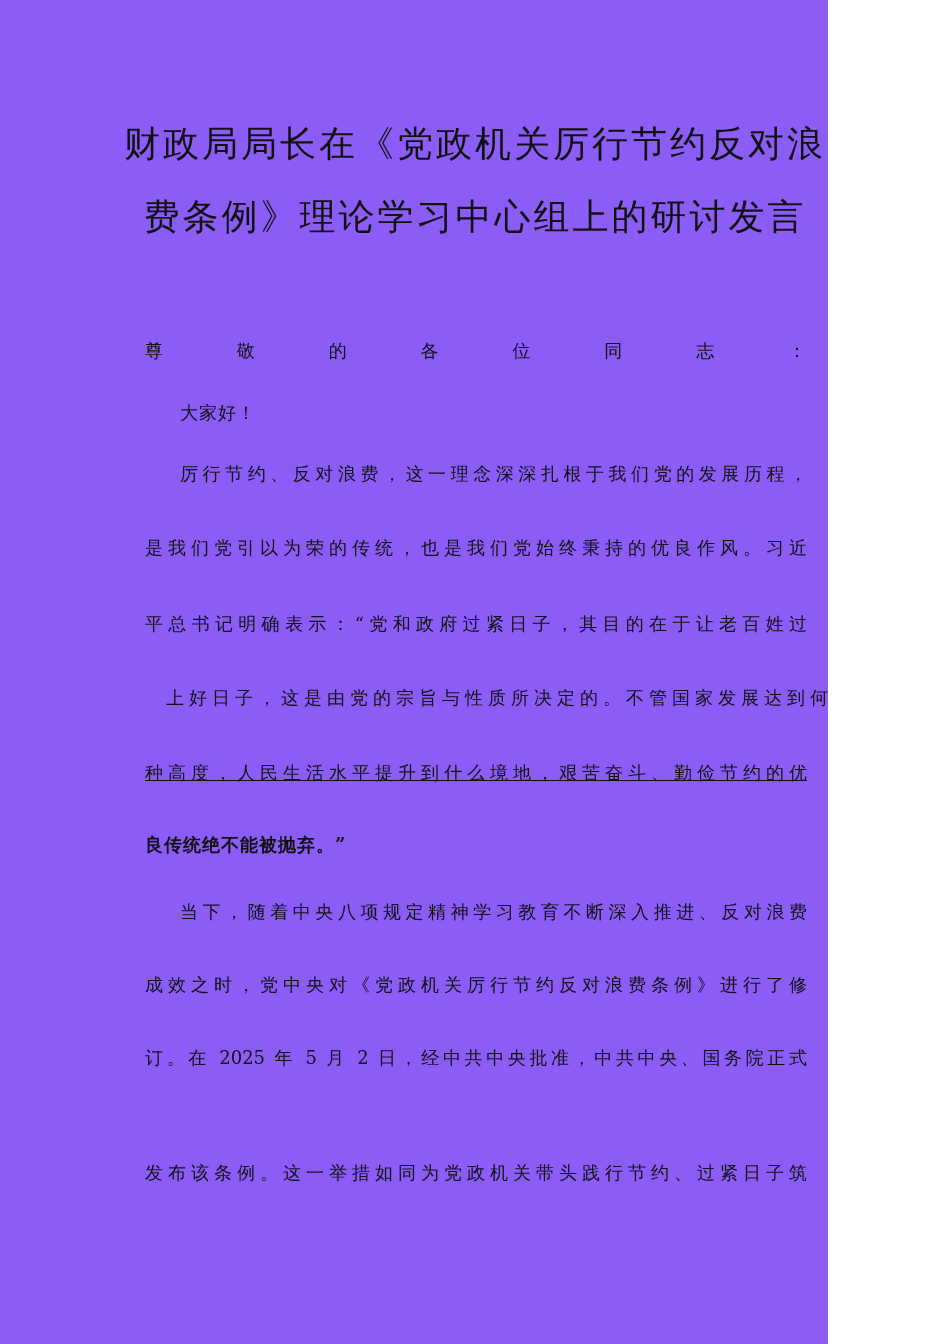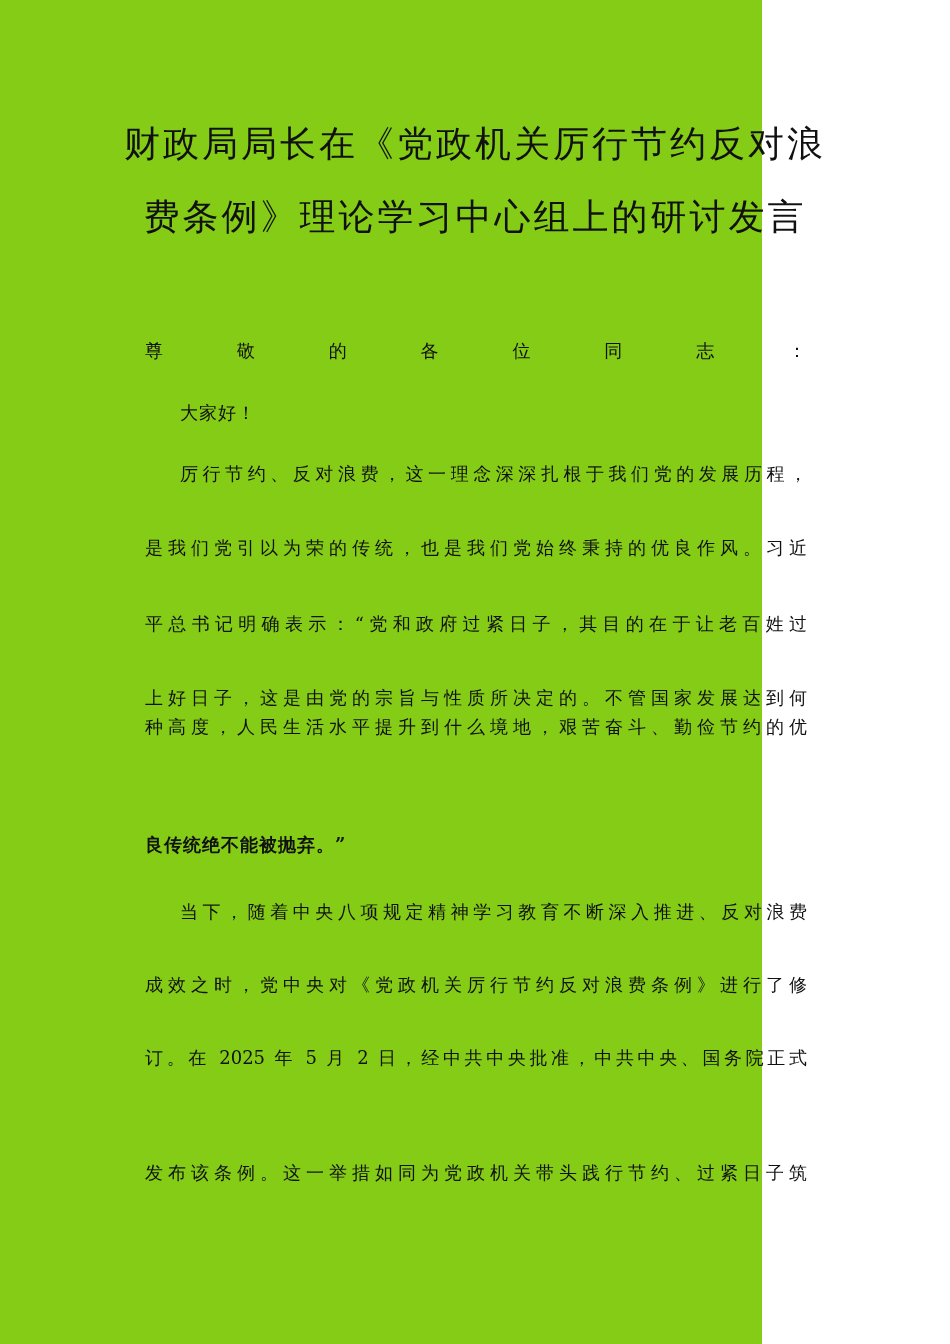--- a/index.html
+++ b/index.html
@@ -11,23 +11,23 @@
     width: 950px;
     height: 1344px;
     position: relative;
     overflow: hidden;
     font-family: "DejaVu Serif", "Liberation Serif", serif;
     color: #111111;
   }
   .page {
     position: absolute;
     left: 0; top: 0;
-    width: 762px;
+    width: 828px;
     height: 1344px;
-    background: #84cc16;
+    background: #8b5cf6;
   }
   .title-line {
     position: absolute;
     left: 0;
     width: 950px;
     text-align: center;
     font-size: 36px;
     line-height: 44px;
     letter-spacing: 3px;
     white-space: nowrap;
@@ -66,22 +66,22 @@
   </div>
 
   <div class="body-line indent" style="top:398px;">
     <span style="letter-spacing:1px;">大家好！</span>
   </div>
 
   <div>
     <div class="body-line indent justify" style="top:459px;">厉行节约、反对浪费，这一理念深深扎根于我们党的发展历程，</div>
     <div class="body-line justify" style="top:533px;">是我们党引以为荣的传统，也是我们党始终秉持的优良作风。习近</div>
     <div class="body-line justify" style="top:609px;">平总书记明确表示：“党和政府过紧日子，其目的在于让老百姓过</div>
-    <div class="body-line justify" style="top:683px;">上好日子，这是由党的宗旨与性质所决定的。不管国家发展达到何</div>
-    <div class="body-line justify" style="top:712px;">种高度，人民生活水平提升到什么境地，艰苦奋斗、勤俭节约的优</div>
+    <div class="body-line justify" style="top:683px;margin-left:21px;">上好日子，这是由党的宗旨与性质所决定的。不管国家发展达到何</div>
+    <div class="body-line justify" style="top:758px;text-decoration:underline;">种高度，人民生活水平提升到什么境地，艰苦奋斗、勤俭节约的优</div>
     <div class="body-line" style="top:830px;">
       <span style="letter-spacing:1px;font-weight:bold;">良传统绝不能被抛弃。”</span>
     </div>
   </div>
 
   <div>
     <div class="body-line indent justify" style="top:897px;">当下，随着中央八项规定精神学习教育不断深入推进、反对浪费</div>
     <div class="body-line justify" style="top:970px;">成效之时，党中央对《党政机关厉行节约反对浪费条例》进行了修</div>
     <div class="body-line justify" style="top:1043px;">订。在 2025 年 5 月 2 日，经中共中央批准，中共中央、国务院正式</div>
     <div class="body-line justify" style="top:1116px;margin-top:42px;">发布该条例。这一举措如同为党政机关带头践行节约、过紧日子筑</div>

